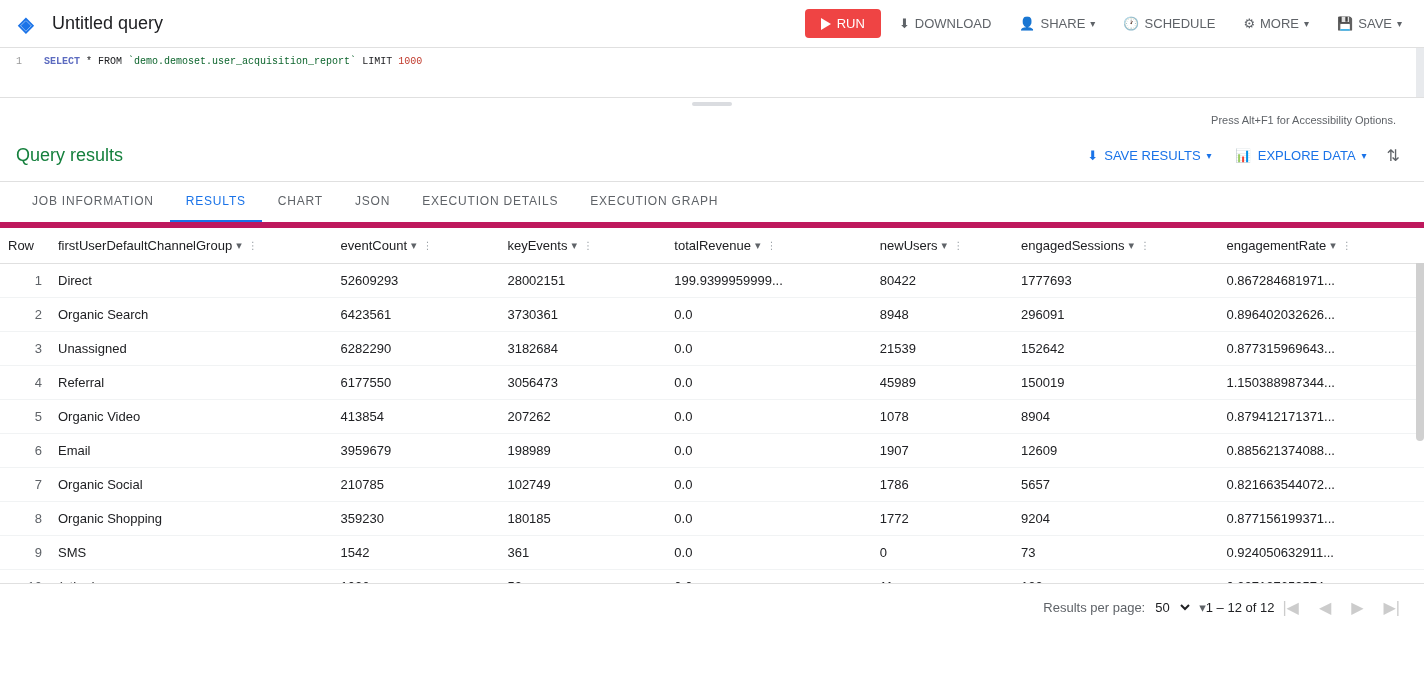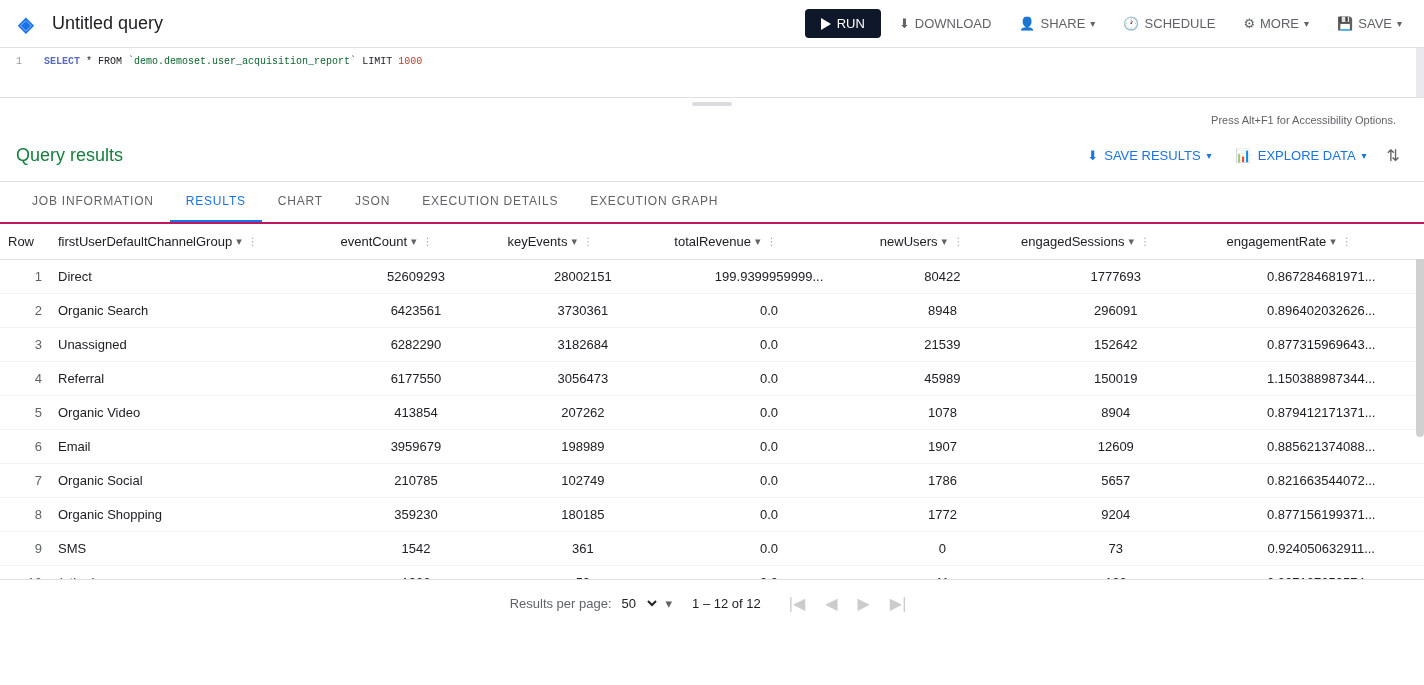--- a/index.html
+++ b/index.html
@@ -6,21 +6,21 @@
     body { font-family: 'Google Sans', Arial, sans-serif; font-size: 13px; background: #fff; color: #202124; overflow: hidden; }
 
     
     .top-bar {
       display: flex; align-items: center; padding: 6px 12px; border-bottom: 1px solid #e0e0e0;
       height: 48px; gap: 8px;
     }
     .top-bar-logo { width: 28px; height: 28px; display: flex; align-items: center; justify-content: center; }
     .query-title { font-size: 18px; font-weight: 400; color: #202124; flex: 1; padding-left: 4px; }
     .btn-run {
-      background: #0f172a; color: #fff; border: none; border-radius: 4px;
+      background: #ef4444; color: #fff; border: none; border-radius: 4px;
       padding: 7px 16px; font-size: 13px; font-weight: 500; cursor: pointer;
       display: flex; align-items: center; gap: 6px;
     }
     .btn-run .play-icon { width: 0; height: 0; border-top: 6px solid transparent; border-bottom: 6px solid transparent; border-left: 10px solid #fff; display: inline-block; }
     .btn-toolbar {
       background: none; border: none; color: #5f6368; cursor: pointer; padding: 6px 10px;
       font-size: 13px; font-weight: 500; display: flex; align-items: center; gap: 5px;
       border-radius: 4px;
     }
     .btn-toolbar .chevron { font-size: 10px; }
@@ -51,21 +51,21 @@
       display: flex; align-items: center; gap: 6px; color: #1a73e8; background: none;
       border: none; cursor: pointer; font-size: 13px; font-weight: 500; padding: 6px 12px;
     }
     .btn-explore-data {
       display: flex; align-items: center; gap: 6px; color: #1a73e8; background: none;
       border: none; cursor: pointer; font-size: 13px; font-weight: 500; padding: 6px 12px;
     }
     .expand-btn { color: #5f6368; background: none; border: none; cursor: pointer; padding: 4px 8px; font-size: 16px; }
 
     
-    .tabs { display: flex; border-bottom: 2px solid #be185d; padding: 0 16px; }
+    .tabs { display: flex; border-bottom: 6px solid #be185d; padding: 0 16px; }
     .tab {
       padding: 12px 16px; font-size: 12px; font-weight: 500; color: #5f6368;
       cursor: pointer; letter-spacing: 0.8px; border-bottom: 2px solid transparent;
       text-transform: uppercase;
     }
     .tab.active { color: #1a73e8; border-bottom: 2px solid #1a73e8; }
 
     
     .table-container { overflow: auto; max-height: calc(100vh - 330px); }
     table { width: 100%; border-collapse: collapse; font-size: 13px; }
@@ -73,36 +73,36 @@
       background: #fff; position: sticky; top: 0; z-index: 2;
       border-bottom: 1px solid #e0e0e0; padding: 10px 8px;
       text-align: left; font-weight: 500; color: #202124; white-space: nowrap;
     }
     thead th .col-header { display: flex; align-items: center; gap: 4px; }
     thead th .sort-icon { color: #5f6368; font-size: 11px; }
     thead th .resize-handle { color: #9aa0a6; font-size: 10px; cursor: col-resize; margin-left: 2px; }
     tbody tr { border-bottom: 1px solid #f1f3f4; }
     td { padding: 9px 8px; color: #202124; white-space: nowrap; }
     td.row-num { color: #5f6368; text-align: right; width: 40px; }
-    td.num { text-align: center; }
+    td.num { text-align: left; }
     td.text-col { color: #202124; }
 
     .col-row { width: 50px; }
     .col-channel { min-width: 220px; }
     .col-event { min-width: 130px; }
     .col-key { min-width: 130px; }
     .col-revenue { min-width: 160px; }
     .col-new { min-width: 110px; }
     .col-engaged { min-width: 160px; }
     .col-rate { min-width: 160px; }
 
     
     .table-footer {
-      display: flex; align-items: center; justify-content: center;
-      padding: 10px 16px; border-top: 1px solid #e0e0e0; gap: 20px;
+      display: flex; align-items: center; justify-content: flex-end;
+      padding: 10px 16px; border-top: 1px solid #e0e0e0; 
       font-size: 13px; color: #5f6368;
     }
     .per-page { display: flex; align-items: center; gap: 6px; }
     .per-page select { border: none; color: #202124; font-size: 13px; cursor: pointer; background: transparent; }
     .pagination-info { color: #202124; }
     .pagination-btns { display: flex; align-items: center; gap: 4px; }
     .page-btn {
       background: none; border: none; cursor: pointer; padding: 4px 8px;
       color: #5f6368; font-size: 16px; border-radius: 4px;
     }

